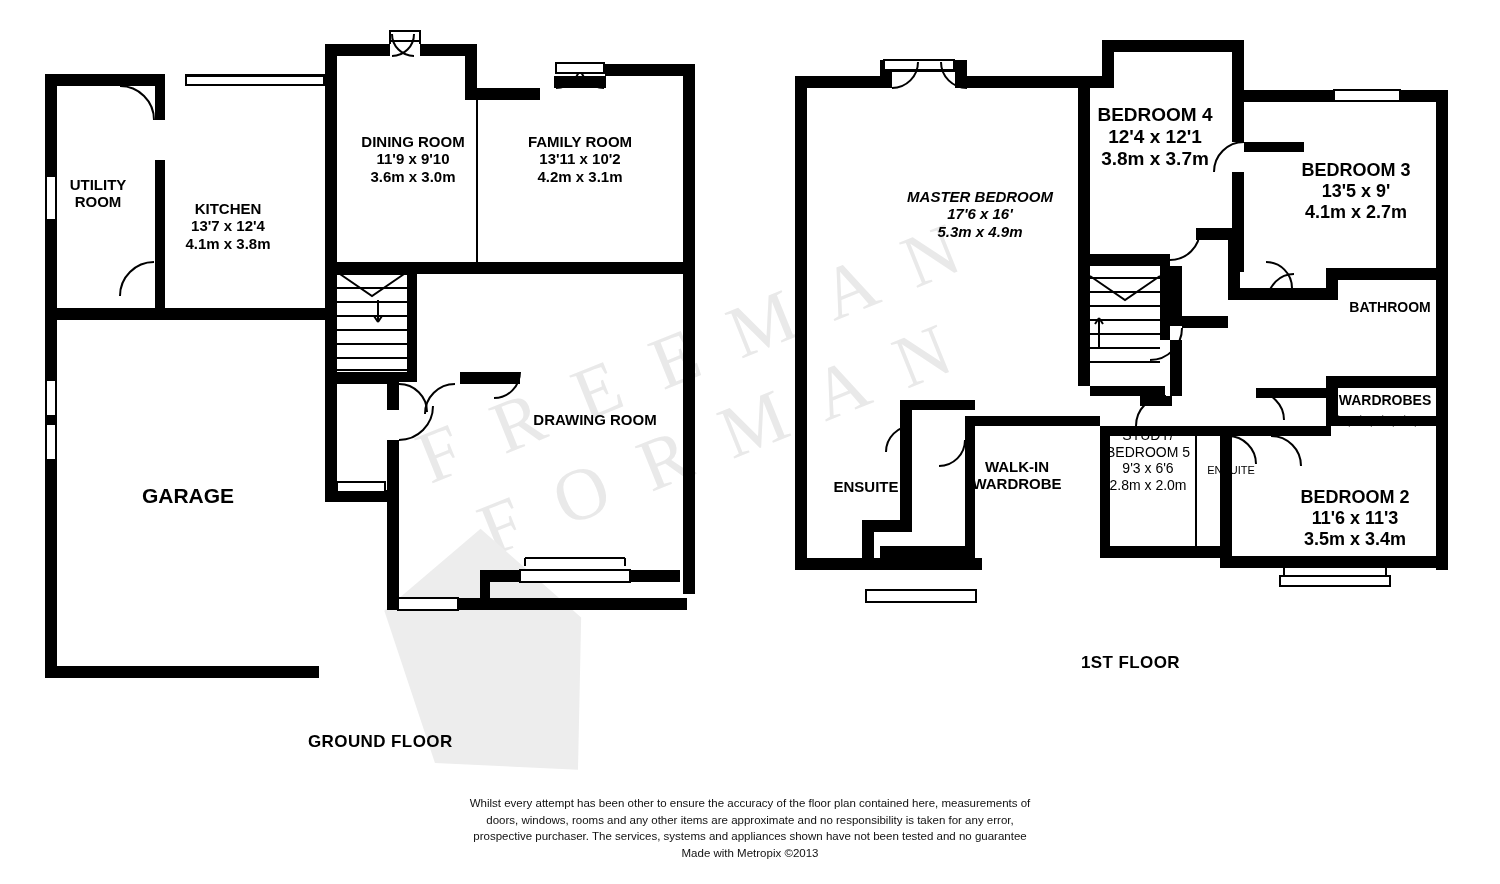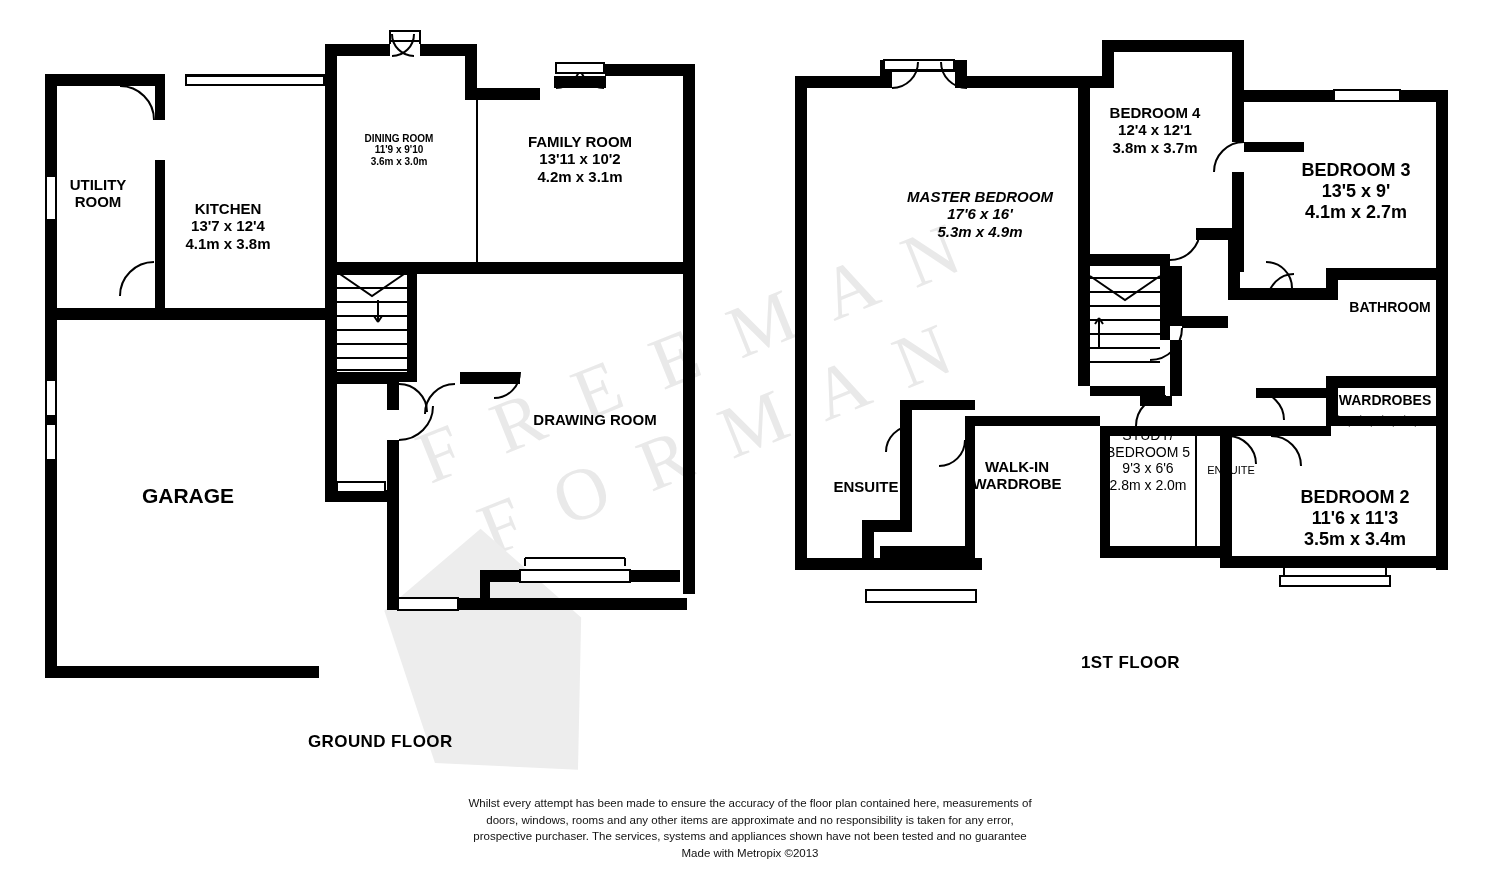--- a/index.html
+++ b/index.html
@@ -195,32 +195,32 @@
     <path class="w" d="M1256,388 h70 v10 h-70 z"></path>
   </g>
 </svg>
 
 <div id="labels">
     <div class="lbl bold" style="font-size: 15px; left: -32px; top: 175.5px; width: 260px;">UTILITY
 ROOM</div>
     <div class="lbl bold" style="font-size: 15px; left: 98px; top: 199.5px; width: 260px;">KITCHEN
 13'7 x 12'4
 4.1m x 3.8m</div>
-    <div class="lbl bold" style="font-size: 10px; left: 269px; top: 132.5px; width: 260px;">DINING ROOM
+    <div class="lbl bold" style="font-size: 15px; left: 283px; top: 132.5px; width: 260px;">DINING ROOM
 11'9 x 9'10
 3.6m x 3.0m</div>
     <div class="lbl bold" style="font-size: 15px; left: 450px; top: 132.5px; width: 260px;">FAMILY ROOM
 13'11 x 10'2
 4.2m x 3.1m</div>
     <div class="lbl bold" style="font-size: 15px; left: 465px; top: 411px; width: 260px;">DRAWING ROOM</div>
     <div class="lbl bold" style="font-size: 21px; left: 58px; top: 484px; width: 260px;">GARAGE</div>
     <div class="lbl bold" style="font-size: 15px; left: 850px; top: 187.5px; width: 260px; font-style: italic;">MASTER BEDROOM
 17'6 x 16'
 5.3m x 4.9m</div>
-    <div class="lbl bold" style="font-size: 15px; left: 1025px; top: 103.5px; width: 260px;">BEDROOM 4
+    <div class="lbl bold" style="font-size: 19px; left: 1025px; top: 103.5px; width: 260px;">BEDROOM 4
 12'4 x 12'1
 3.8m x 3.7m</div>
     <div class="lbl bold" style="font-size: 18px; left: 1226px; top: 159.5px; width: 260px;">BEDROOM 3
 13'5 x 9'
 4.1m x 2.7m</div>
     <div class="lbl bold" style="font-size: 14px; left: 1260px; top: 298.5px; width: 260px;">BATHROOM</div>
     <div class="lbl bold" style="font-size: 14px; left: 1255px; top: 391.5px; width: 260px;">WARDROBES</div>
     <div class="lbl bold" style="font-size: 15px; left: 736px; top: 478px; width: 260px;">ENSUITE</div>
     <div class="lbl bold" style="font-size: 15px; left: 887px; top: 457.5px; width: 260px;">WALK-IN
 WARDROBE</div>
@@ -232,17 +232,17 @@
     <div class="lbl bold" style="font-size: 18px; left: 1225px; top: 487px; width: 260px;">BEDROOM 2
 11'6 x 11'3
 3.5m x 3.4m</div>
   </div>
 <div id="floorlabels">
     <div class="floor-lbl" style="left: 308px; top: 732px;">GROUND FLOOR</div>
     <div class="floor-lbl" style="left: 1081px; top: 653px;">1ST FLOOR</div>
   </div>
 
 <div class="disclaimer">
-  <div>Whilst every attempt has been made to ensure the accuracy of the floor plan contained here, measurements of</div>
+  <div>Whilst every attempt has been other to ensure the accuracy of the floor plan contained here, measurements of</div>
   <div>doors, windows, rooms and any other items are approximate and no responsibility is taken for any error,</div>
   <div>prospective purchaser. The services, systems and appliances shown have not been tested and no guarantee</div>
   <div>Made with Metropix ©2013</div>
 </div>
 
 </body></html>

